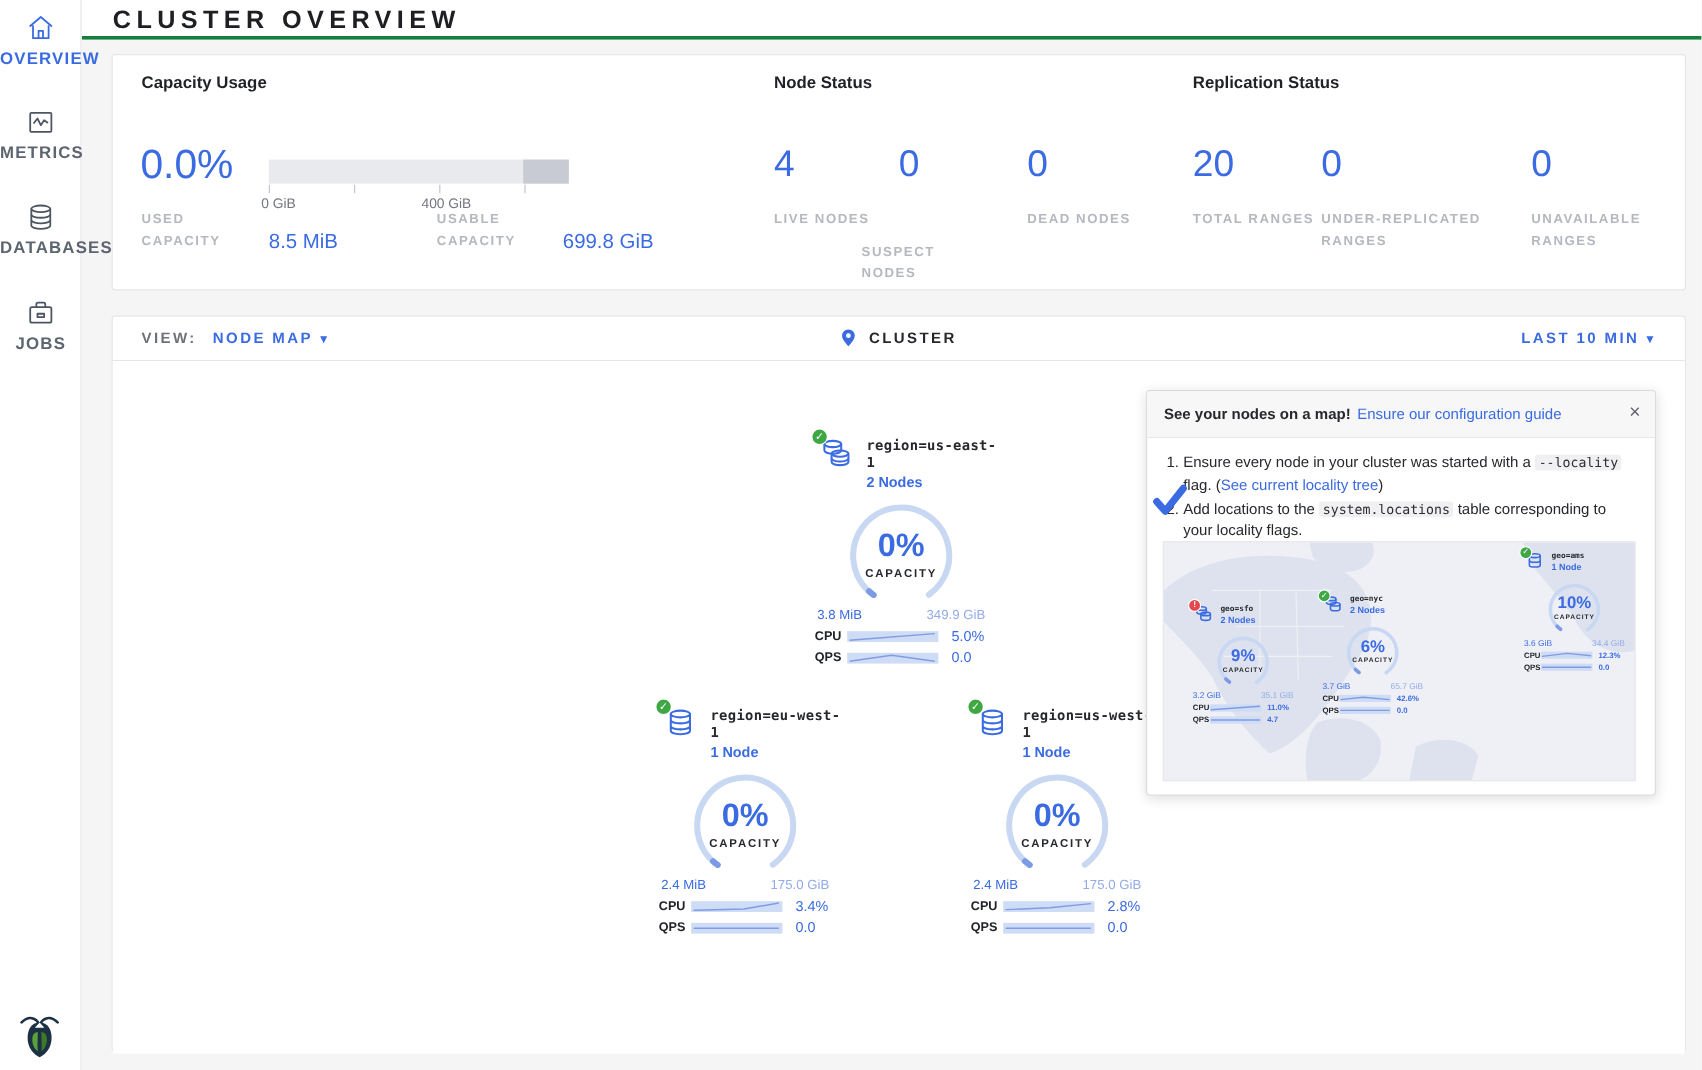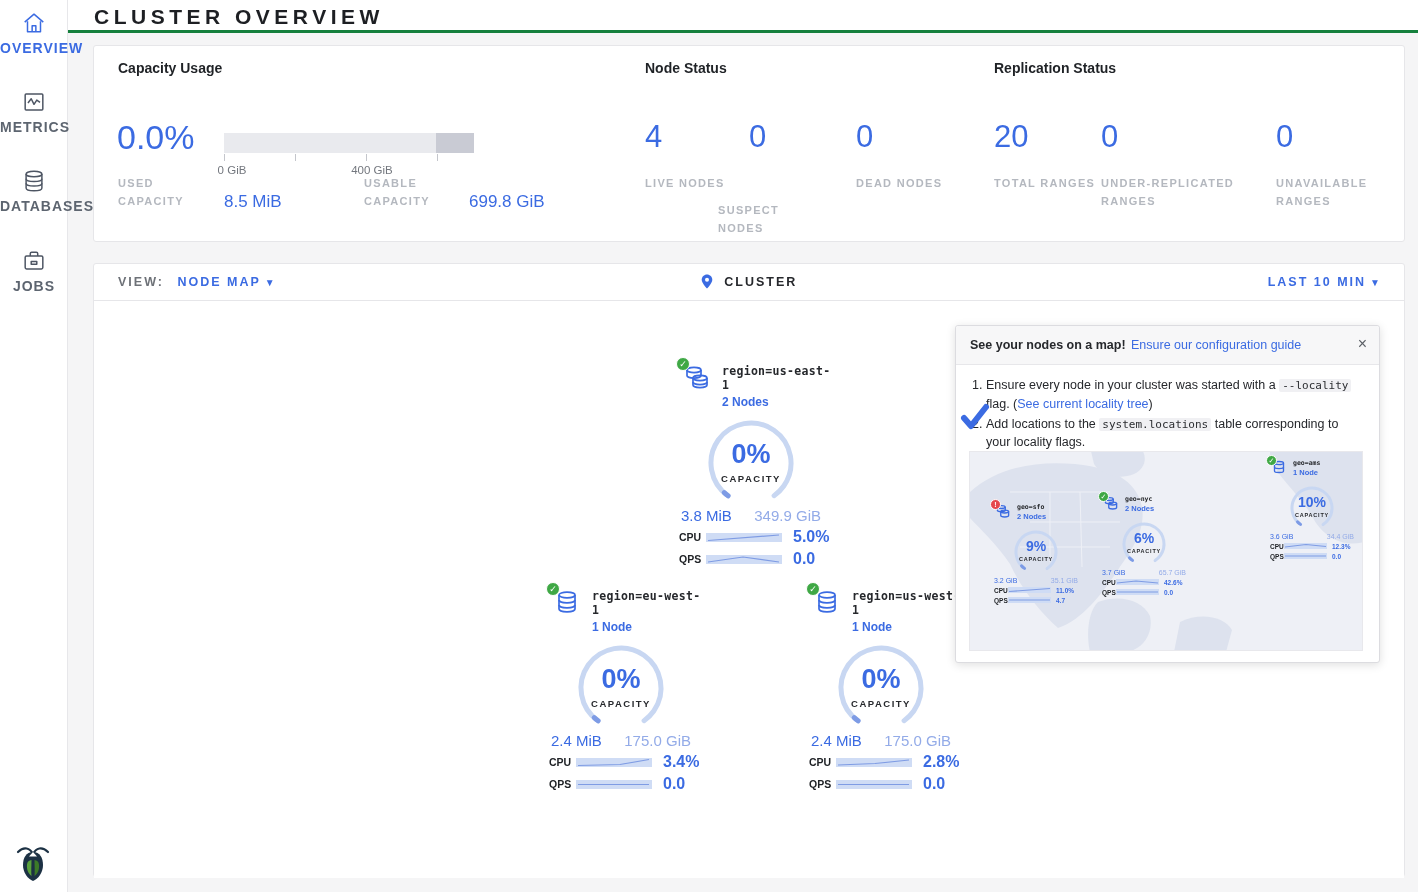--- a/index.html
+++ b/index.html
@@ -52,26 +52,26 @@
   .badge.warn { background:#e5484d; }
   .nc-head .badge { left:-5px; top:-4px; }
   .nc-region { font-family:"DejaVu Sans Mono","Liberation Mono",monospace; font-size:11.5px; font-weight:bold; color:#26282c; letter-spacing:0.3px; padding-top:3px; }
   .nc-count { font-size:12px; color:#3b6be2; font-weight:bold; margin-top:3px; }
   .gauge-box { position:relative; width:100px; height:92px; margin:4px auto 0 auto; }
   .gauge-box svg { position:absolute; left:0; top:0; }
   .ring { fill:none; stroke:#c8d7f2; stroke-width:5; stroke-linecap:round; stroke-dasharray:202 50; transform:rotate(125deg); transform-origin:50% 50%; }
   .ring-tip { fill:none; stroke:#7d9be5; stroke-width:5; stroke-linecap:round; stroke-dasharray:5 246; transform:rotate(125deg); transform-origin:50% 50%; }
   .gauge-pct { position:absolute; width:100%; text-align:center; top:26px; font-size:27px; font-weight:bold; color:#3b6be2; }
   .gauge-cap { position:absolute; width:100%; text-align:center; top:60px; font-size:9.5px; font-weight:bold; letter-spacing:1.5px; color:#26282c; }
-  .cap-row { display:flex; justify-content:space-between; width:140px; margin:2px auto 0 auto; font-size:15px; }
+  .cap-row { display:flex; justify-content:space-between; width:140px; margin:2px auto 0 auto; font-size:11px; }
   .cap-used { color:#3b6be2; }
   .cap-total { color:#93abe8; }
   .metric-row { display:grid; grid-template-columns:32px 80px 1fr; align-items:center; width:156px; margin:4px auto 0 auto; }
   .metric-label { font-size:10.5px; font-weight:bold; color:#202327; padding-left:6px; }
-  .metric-val { font-size:16px; color:#3b6be2; font-weight:bold; padding-left:8px; }
+  .metric-val { font-size:12px; color:#3b6be2; font-weight:normal; padding-left:8px; }
   .spark { display:block; }
   .spark rect { fill:#cfdcf5; }
   .spark polyline { fill:none; stroke:#7f9ce4; stroke-width:1.2; }
 
   
   .popup { position:absolute; left:955px; top:325px; width:425px; height:338px; background:#ffffff; border:1px solid #dcdce0; border-radius:3px; box-shadow:0 2px 10px rgba(0,0,0,0.13); z-index:8; }
   .pop-head { position:relative; height:39px; background:#f7f7f8; border-bottom:1px solid #e7e7ea; border-radius:3px 3px 0 0; }
   .pop-title { position:absolute; left:14px; top:12px; font-size:12.5px; font-weight:bold; color:#26282c; }
   .pop-link { position:absolute; left:175px; top:12px; font-size:12.5px; color:#3b6be2; cursor:pointer; }
   .pop-close { position:absolute; right:12px; top:9px; font-size:16px; color:#5c6066; cursor:pointer; }

